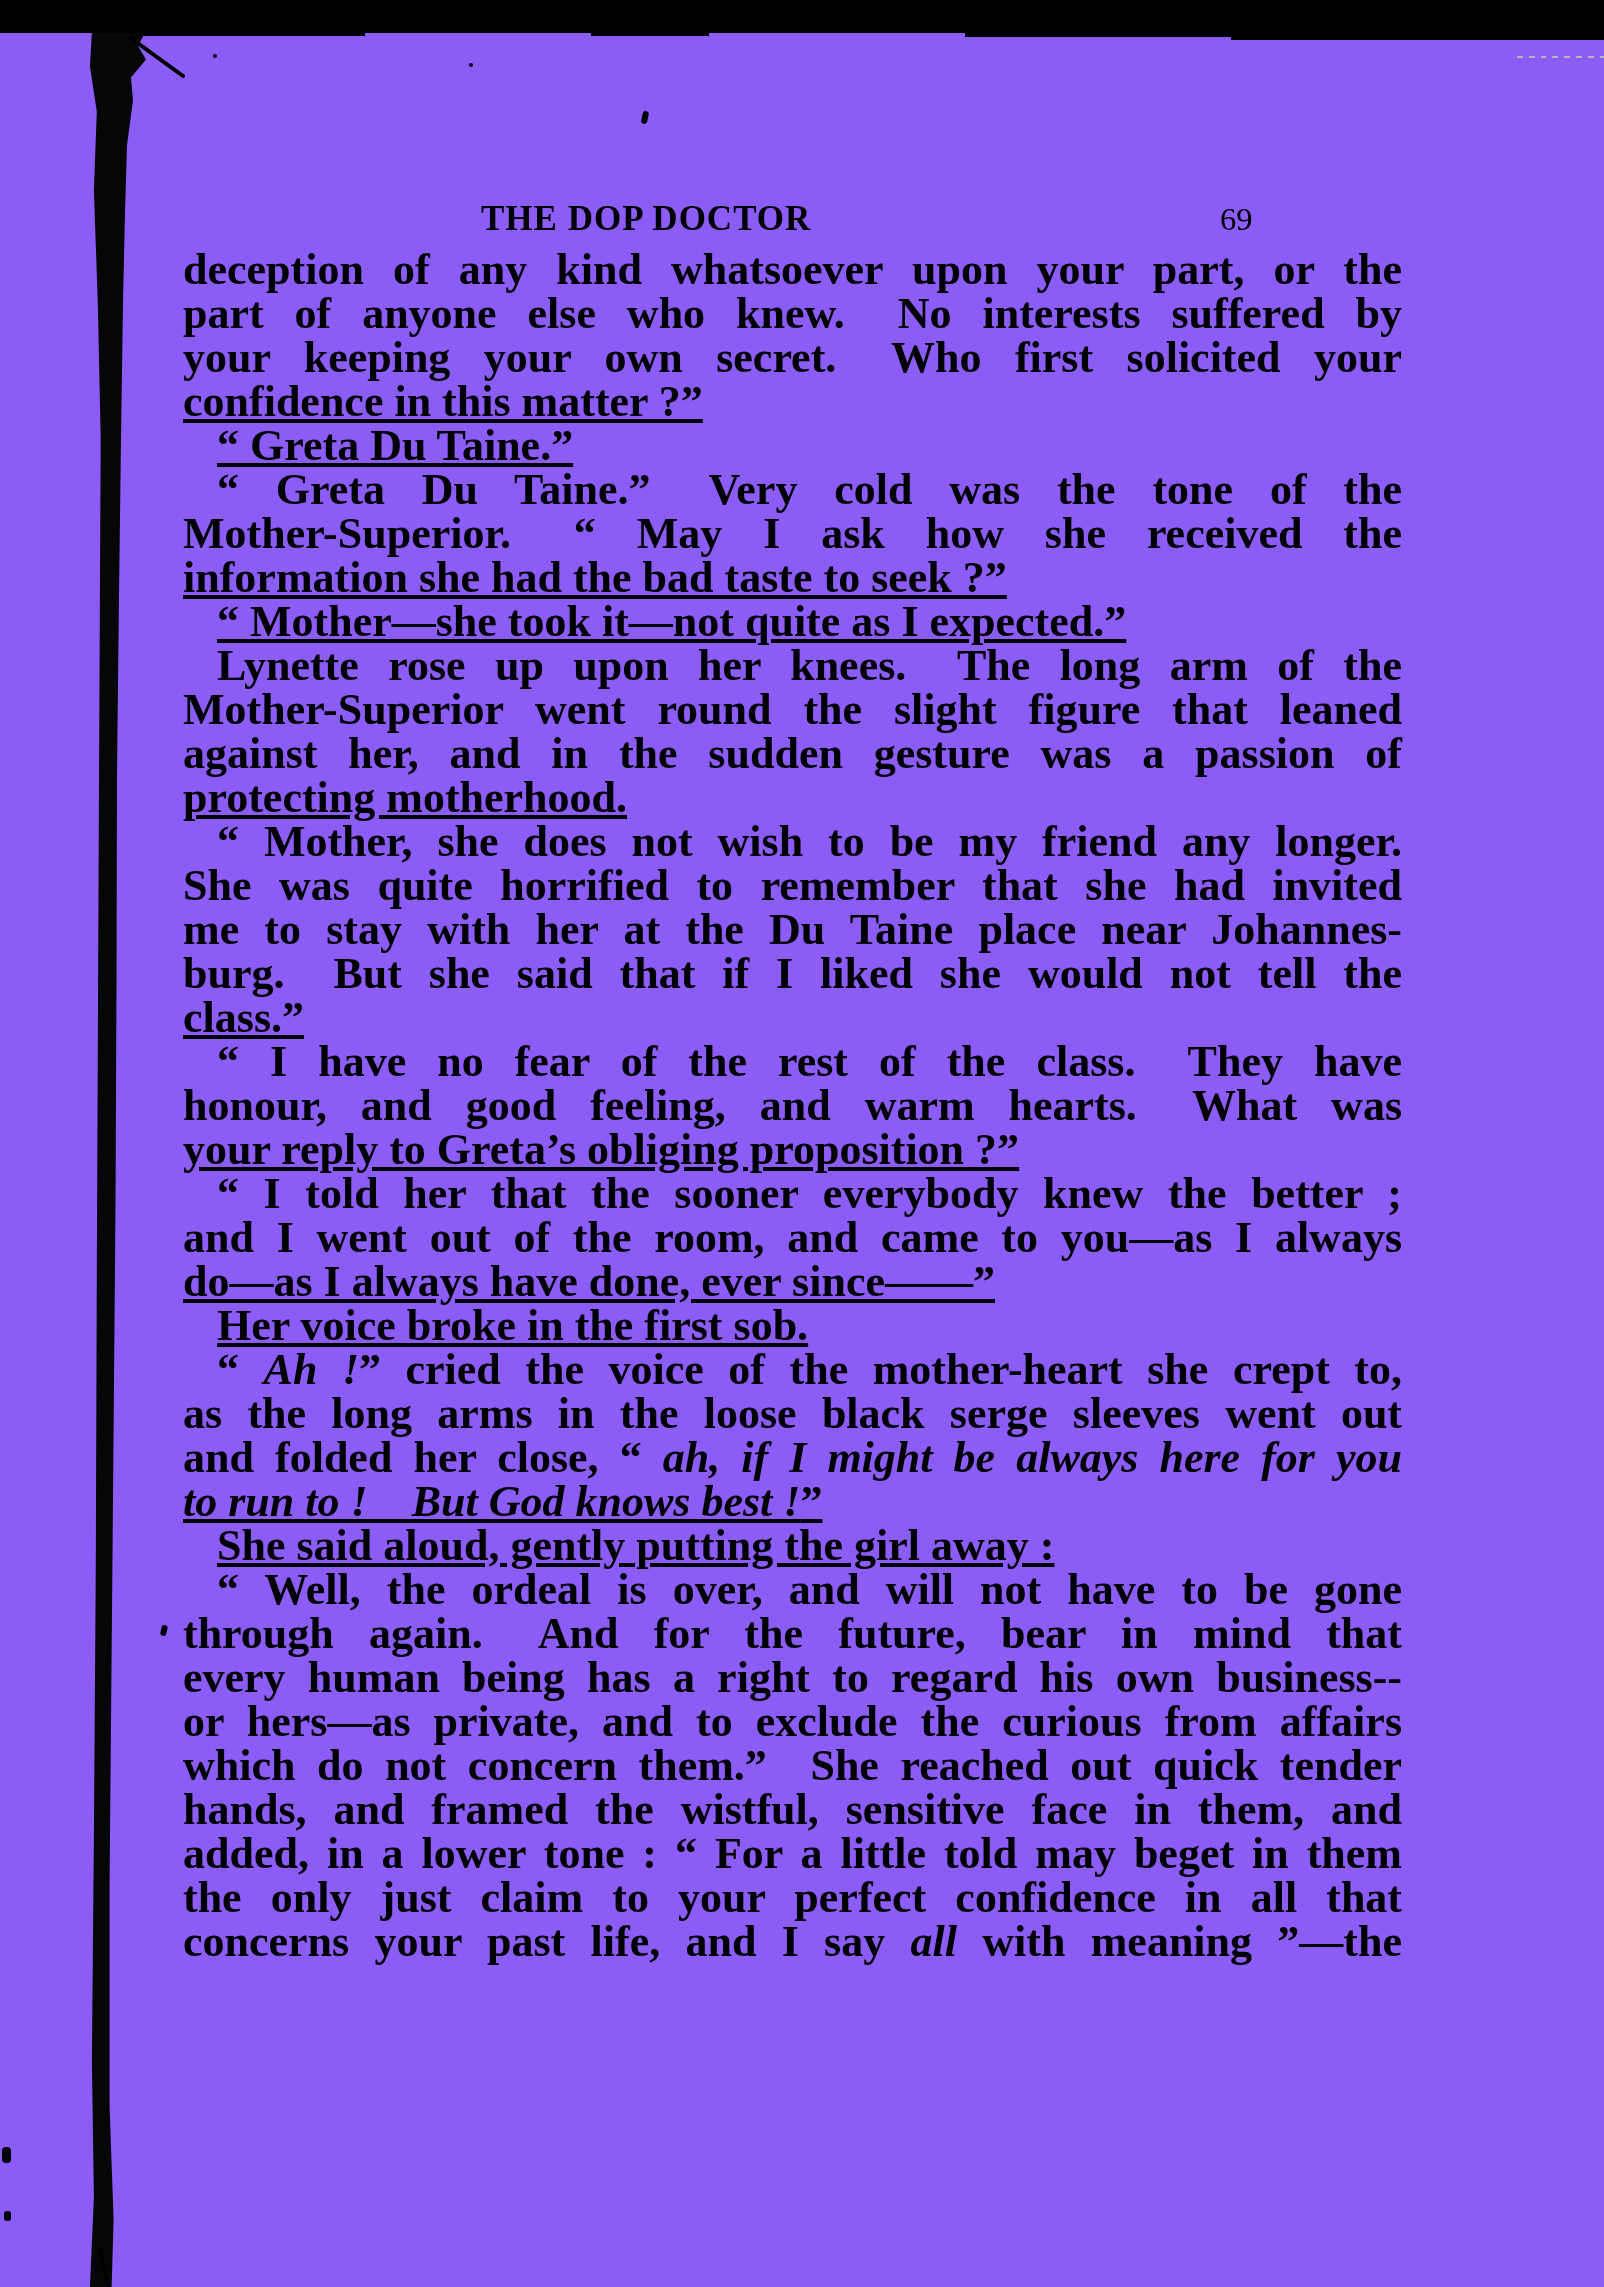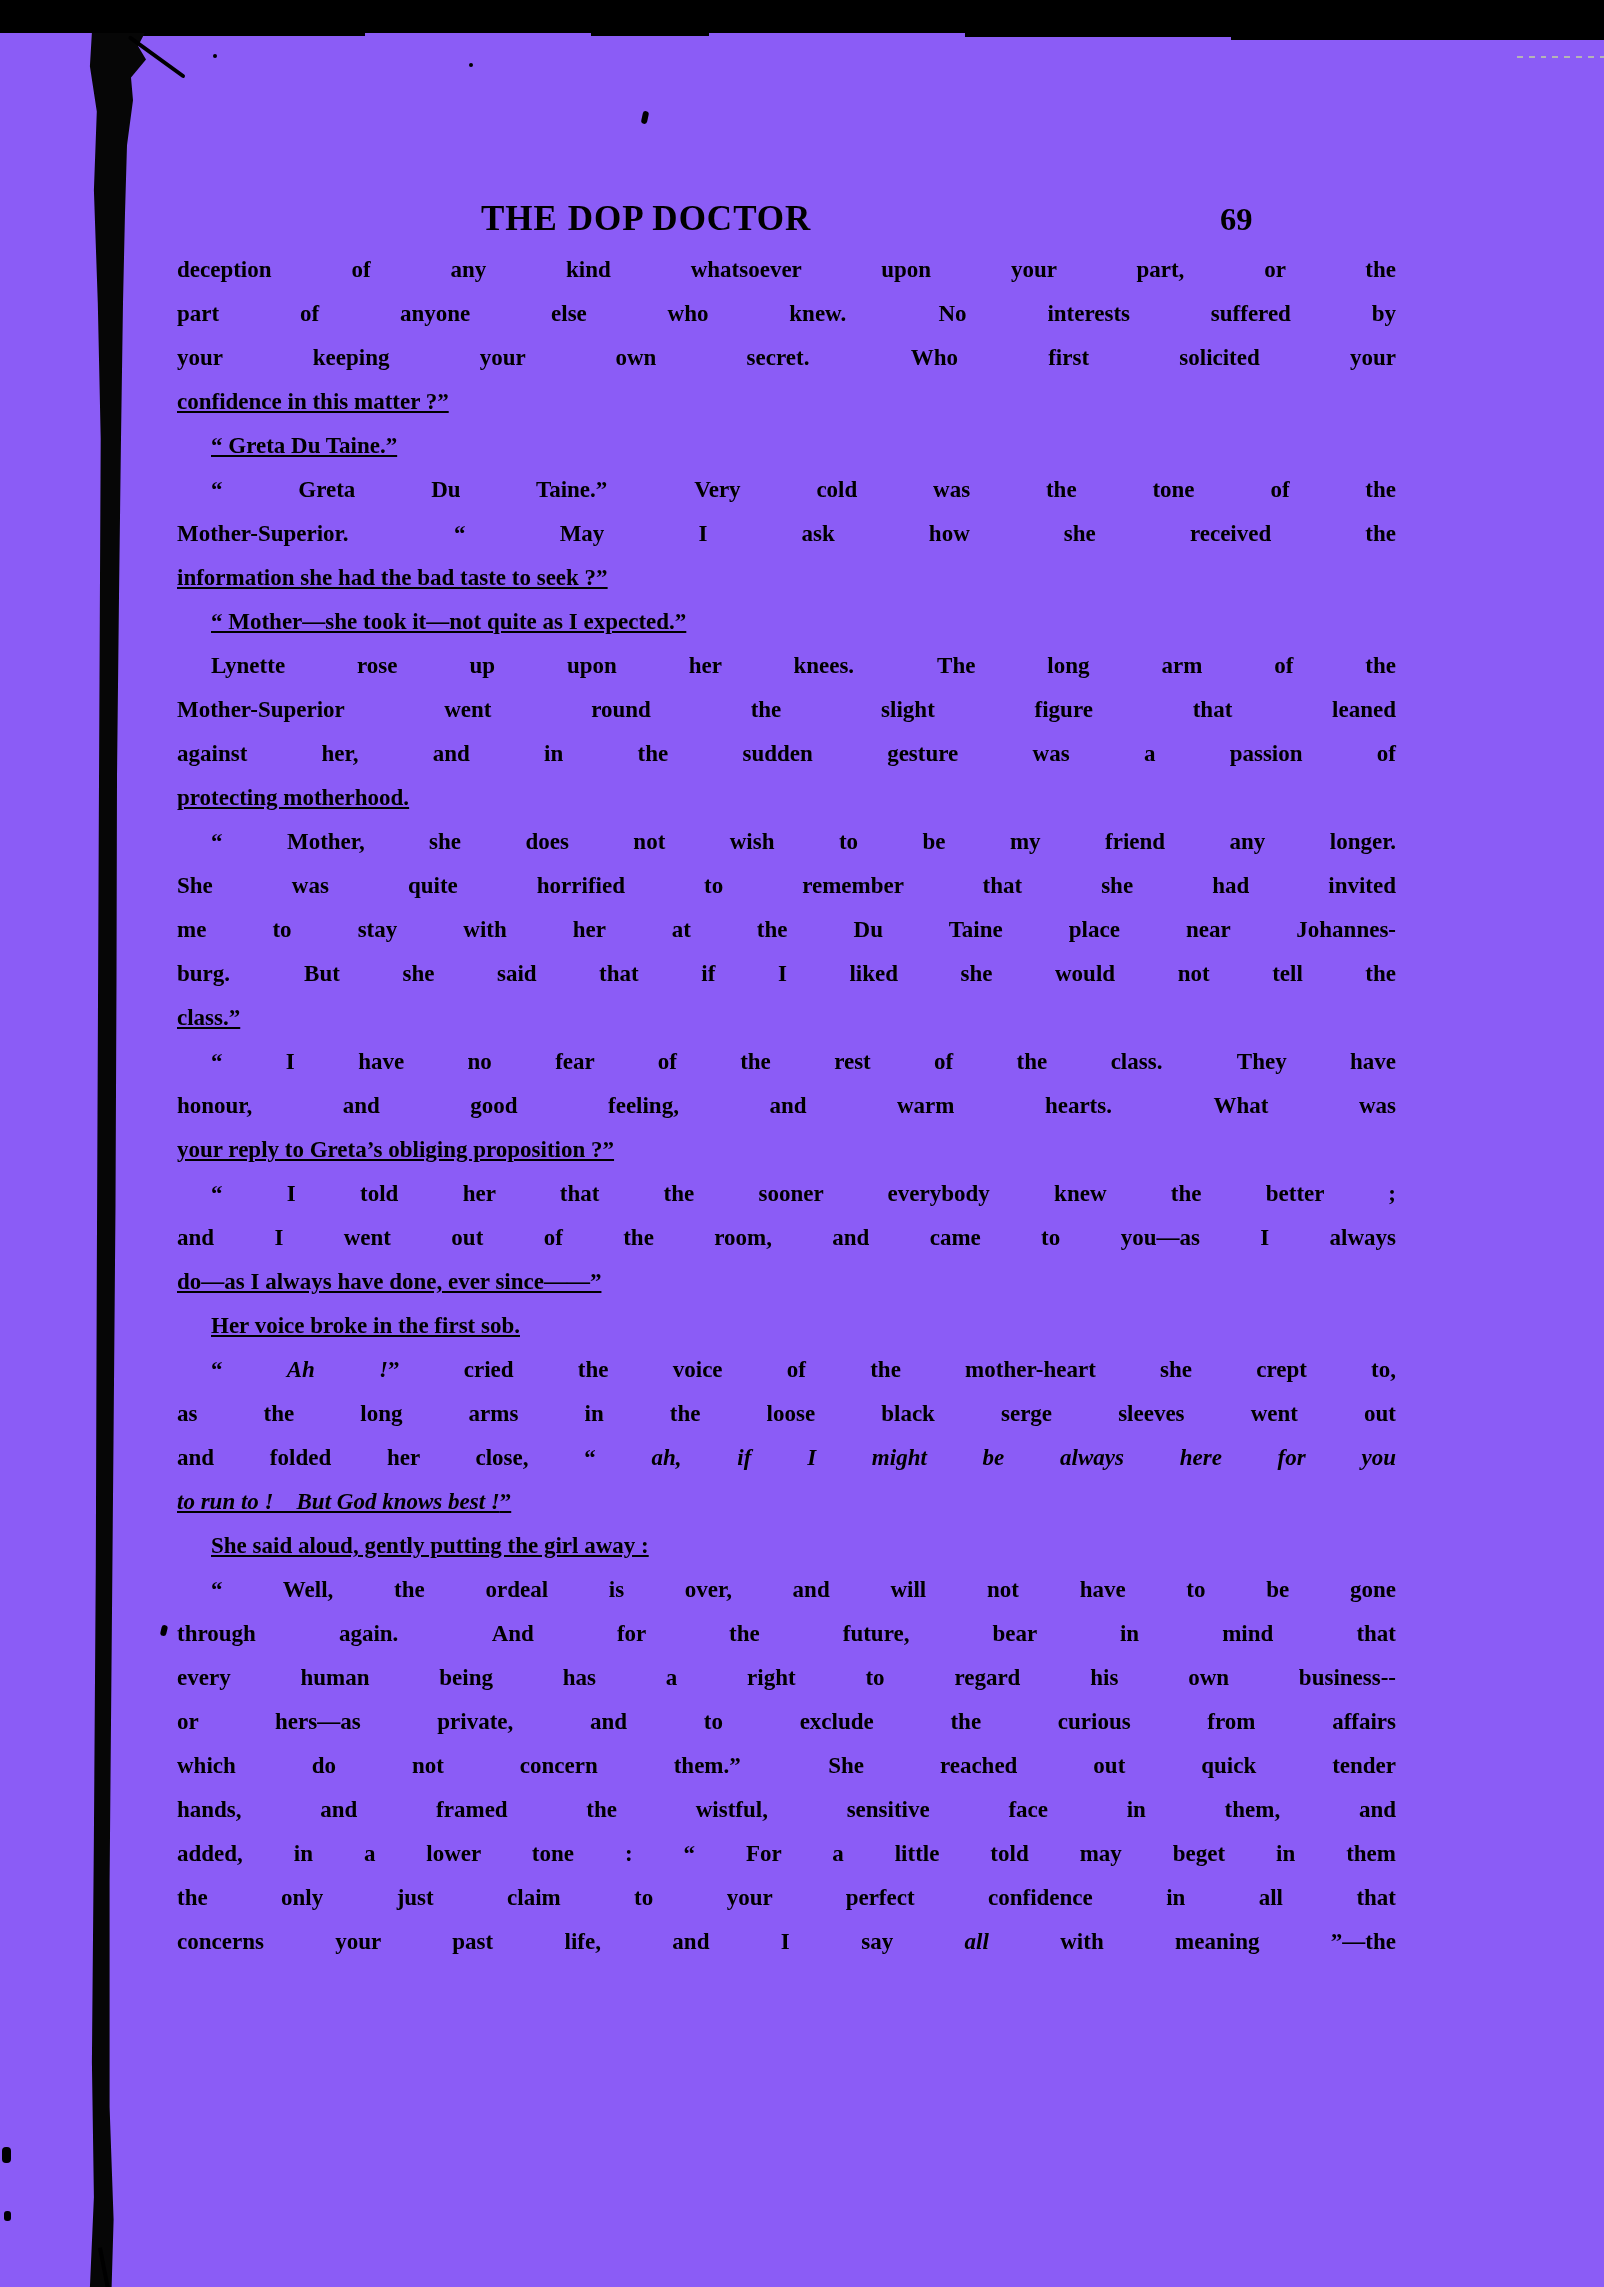--- a/index.html
+++ b/index.html
@@ -40,27 +40,27 @@
     background: repeating-linear-gradient(90deg, #b5b5b5 0 5.9px, transparent 5.9px 11.8px);
   }
 
   
   .running-title {
     position: absolute; left: 481px; top: 199px;
     font-size: 35px; font-weight: bold; letter-spacing: 1px; white-space: nowrap;
   }
   .folio {
     position: absolute; left: 1220px; top: 201px;
-    font-size: 32.5px; font-weight: bold; text-align: center;
+    font-size: 32.5px; font-weight: normal; text-align: center;
   }
 
   
   .text-block {
-    position: absolute; left: 177px; top: 248px; width: 1219px;
-    font-size: 23px; font-weight: bold; line-height: 44px;
+    position: absolute; left: 183px; top: 248px; width: 1219px;
+    font-size: 44px; font-weight: bold; line-height: 44px;
   }
   .para { margin: 0; }
   .para.indent .line:first-child { text-indent: 34px; }
   .line { text-align: justify; text-align-last: justify; }
   .line.last { text-align-last: left; text-decoration: underline; }
   .line i { font-style: italic; }
 </style>
 </head>
 <body>
 

